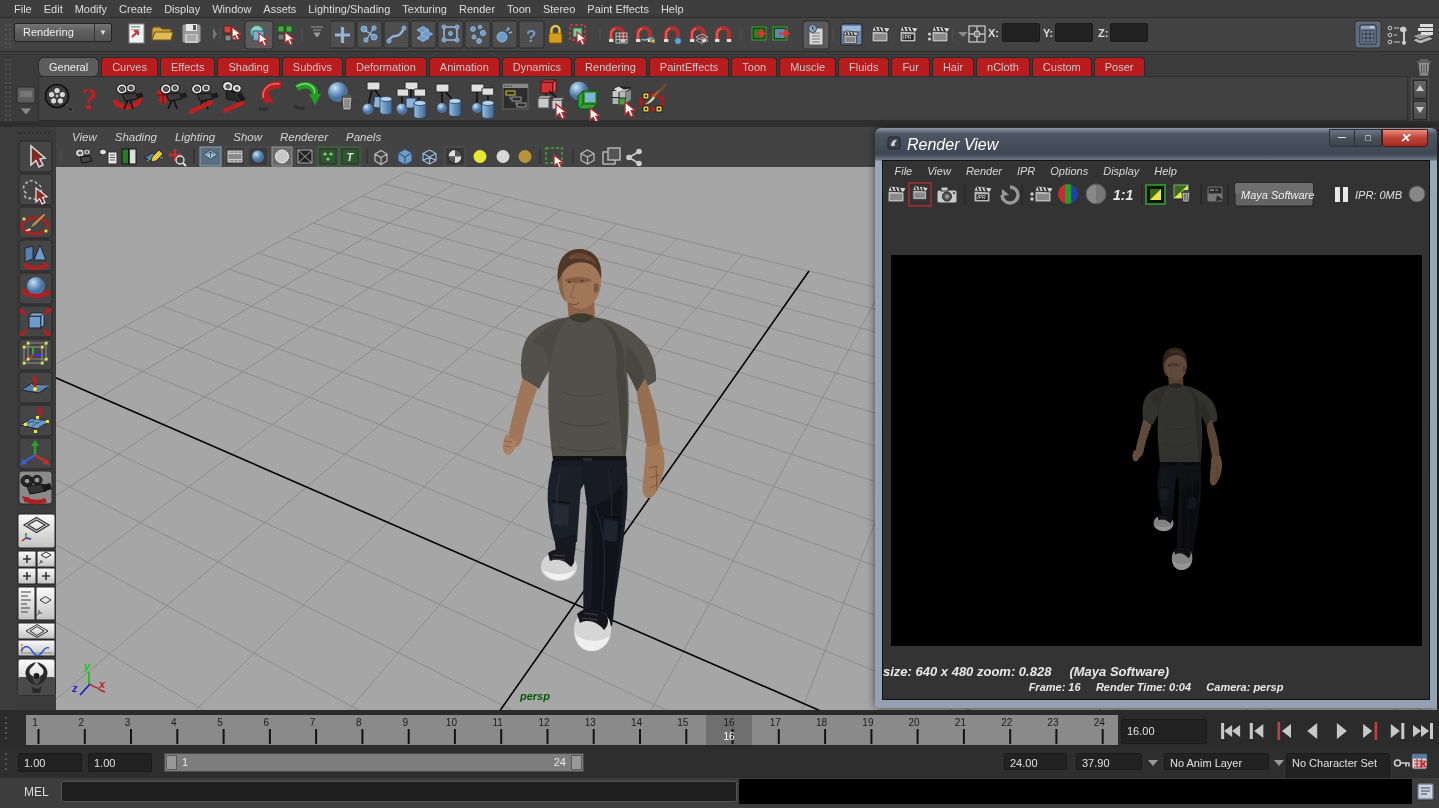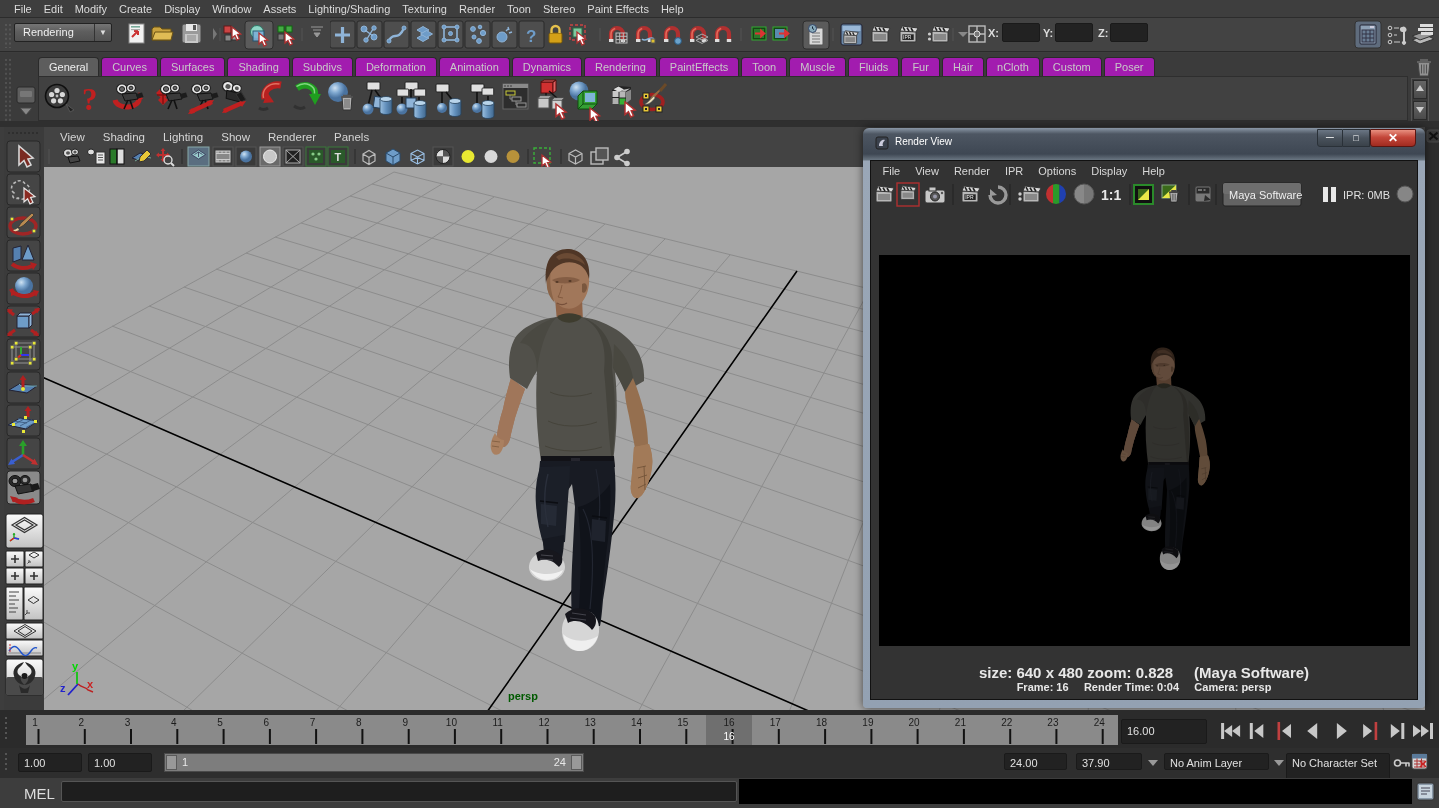--- a/index.html
+++ b/index.html
@@ -1,39 +1,39 @@
 <!DOCTYPE html>
 <html><head><meta charset="utf-8">
 <style>
 *{margin:0;padding:0;box-sizing:border-box;}
 html,body{width:1439px;height:808px;overflow:hidden;background:#3d3d3d;font-family:"Liberation Sans",sans-serif;}
 #menubar{position:absolute;left:0;top:0;width:1439px;height:18px;background:#3e3e3e;border-bottom:1px solid #2c2c2c;display:flex;align-items:center;color:#dcdcdc;font-size:11px;}
 #menubar span{padding:0 6px;}
 #toolbar{position:absolute;left:0;top:18px;width:1439px;height:34px;background:#434343;border-bottom:1px solid #2a2a2a;}
 #shelf{position:absolute;left:0;top:53px;width:1439px;height:74px;background:#3b3b3b;}
 #tabsrow{position:absolute;left:38px;top:4px;height:19px;display:flex;font-size:11px;color:#c8c8c8;}
-.tab{background:#a21caf;border:1px solid #2a2a2a;border-bottom:none;border-radius:4px 4px 0 0;padding:3px 10px 0 10px;margin-right:2px;height:19px;}
-.tab.active{background:#5d5d5d;color:#eee;}
+.tab{background:#b91c1c;border:1px solid #2a2a2a;border-bottom:none;border-radius:4px 4px 0 0;padding:3px 10px 0 10px;margin-right:2px;height:19px;}
+.tab.active{background:#5d5d5d;color:#eee;border-radius:6px;}
 #shelficons{position:absolute;left:38px;top:23px;width:1370px;height:45px;background:#414141;border:1px solid #2e2e2e;}
-#main{position:absolute;left:4px;top:127px;width:1397px;height:583px;}
+#main{position:absolute;left:16px;top:127px;width:1397px;height:583px;font-style:italic;}
 #toolbox{position:absolute;left:0;top:0;width:40px;height:583px;background:#3b3b3b;}
 #viewport{position:absolute;left:40px;top:0;width:1381px;height:583px;background:#434343;}
 #vpmenu{position:absolute;left:0;top:0;width:100%;height:19px;display:flex;align-items:center;color:#d5d5d5;font-size:11.5px;}
 #vpmenu span{padding:0 9px;}
 #vpicons{position:absolute;left:0;top:19px;width:100%;height:21px;}
 #vpcanvas{position:absolute;left:0;top:40px;width:1381px;height:543px;background:#a6a6a6;overflow:hidden;}
 #rightstrip{position:absolute;left:1421px;top:0;width:18px;height:583px;background:#2d2d2d;}
 #timeline{position:absolute;left:0;top:710px;width:1439px;height:38px;background:#2b2b2b;}
 #ruler{position:absolute;left:26px;top:5px;width:1092px;height:30px;background:#8a8a8a;}
 #rangerow{position:absolute;left:0;top:748px;width:1439px;height:30px;background:#2e2e2e;}
 #melrow{position:absolute;left:0;top:778px;width:1439px;height:30px;background:#3d3d3d;}
 .fld{position:absolute;background:#222;border:1px solid #1a1a1a;border-radius:2px;color:#e0e0e0;font-size:11px;line-height:15px;padding:2px 5px;}
 #renderwin{position:absolute;left:859px;top:1px;width:562px;height:580px;border-radius:6px 6px 4px 4px;background:linear-gradient(180deg,#8a97a6 0px,#4d5662 6px,#3e4753 26px,#6a7682 32px,#9aa7b7 33px,#93a1b2 100%);box-shadow:0 0 8px rgba(0,0,0,0.6);}
 #rwcontent{position:absolute;left:7px;top:32px;width:548px;height:540px;background:#333;border:1px solid #111;}
-#rwtitle{position:absolute;left:32px;top:8px;color:#fff;font-size:10px;}
+#rwtitle{position:absolute;left:32px;top:8px;color:#fff;font-size:16px;}
 #rwblack{position:absolute;left:8px;top:94px;width:531px;height:391px;background:#000;}
 </style></head>
 <body>
 <div id="menubar">
     <span style="margin-left:8px">File</span>
     <span>Edit</span>
     <span>Modify</span>
     <span>Create</span>
     <span>Display</span>
     <span>Window</span>
@@ -285,21 +285,21 @@
       </g>
 </svg>
 </div>
 <div id="shelf">
     <svg width="14" height="74" style="position:absolute;left:2px;top:2px">
       <path d="M4 4 v62 M8 4 v62" stroke="#515151" stroke-width="2" stroke-dasharray="2 2.6"></path>
     </svg>
   <div id="tabsrow">
       <div class="tab active">General</div>
       <div class="tab">Curves</div>
-      <div class="tab">Surfaces</div>
+      <div class="tab">Effects</div>
       <div class="tab">Shading</div>
       <div class="tab">Subdivs</div>
       <div class="tab">Deformation</div>
       <div class="tab">Animation</div>
       <div class="tab">Dynamics</div>
       <div class="tab">Rendering</div>
       <div class="tab">PaintEffects</div>
       <div class="tab">Toon</div>
       <div class="tab">Muscle</div>
       <div class="tab">Fluids</div>
@@ -956,21 +956,21 @@
       <rect x="452" y="6" width="5" height="15" fill="#e8e8e8"></rect>
           <rect x="460" y="6" width="5" height="15" fill="#e8e8e8"></rect>
       <text x="472" y="18" font-size="11" fill="#e0e0e0" font-family="Liberation Sans">IPR: 0MB</text>
       <circle cx="534" cy="13" r="8" fill="#868686" stroke="#555"></circle>
       </svg>
       <div id="rwblack"><svg width="531" height="391" viewBox="874 254 531 391" xmlns="http://www.w3.org/2000/svg">
             <g style="filter:brightness(0.62) saturate(0.85)">
               <use href="#mchar" transform="translate(846.3,208.9) scale(0.553)"></use>
             </g>
           </svg></div>
-      <div style="position:absolute;left:0;top:503px;width:100%;text-align:center;color:#e8e8e8;font-size:15px;font-weight:bold;">size: 640 x 480 zoom: 0.828&nbsp;&nbsp;&nbsp;&nbsp;&nbsp;(Maya Software)</div>
+      <div style="position:absolute;left:0;top:503px;width:100%;color:#e8e8e8;font-size:13px;font-weight:bold;">size: 640 x 480 zoom: 0.828&nbsp;&nbsp;&nbsp;&nbsp;&nbsp;(Maya Software)</div>
       <div style="position:absolute;left:0;top:520px;width:100%;text-align:center;color:#e8e8e8;font-size:11px;font-weight:bold;">Frame: 16&nbsp;&nbsp;&nbsp;&nbsp;&nbsp;Render Time: 0:04&nbsp;&nbsp;&nbsp;&nbsp;&nbsp;Camera: persp</div>
     </div>
   </div>
 </div>
 <div id="timeline">
   <svg width="10" height="38" style="position:absolute;left:2px;top:0">
       <path d="M3 8 h4 M3 13 h4 M3 18 h4 M3 23 h4 M3 28 h4" stroke="#555" stroke-width="2" stroke-dasharray="2 2"></path>
     </svg>
   <div id="ruler"><svg width="1092" height="30" id="rulersvg" xmlns="http://www.w3.org/2000/svg">
         <rect x="680" y="0" width="46" height="30" fill="#6f6f6f"></rect>
@@ -1071,21 +1071,21 @@
       <path d="M7.5 7 h9 M13 7 v3.4 M16 7 v3.4" stroke="#ccc" stroke-width="1.6"></path>
     </svg>
   <svg width="18" height="18" style="position:absolute;left:1411px;top:5px">
       <rect x="1" y="1" width="15" height="15" rx="2" fill="#d8d8d8" stroke="#444"></rect>
       <rect x="1" y="1" width="15" height="4.5" fill="#5a7a9a"></rect>
       <path d="M3 8 h11 M3 11 h11 M3 14 h11 M6 5.5 v9 M10.5 5.5 v9" stroke="#a33" stroke-width="1"></path>
       <path d="M9 8 l6 6 M15 8 l-6 6" stroke="#c22" stroke-width="1.6"></path>
     </svg>
 </div>
 <div id="melrow">
-    <span style="position:absolute;left:24px;top:7px;color:#ddd;font-size:15px;">MEL</span>
+    <span style="position:absolute;left:24px;top:7px;color:#ddd;font-size:12px;">MEL</span>
 <div style="position:absolute;left:61px;top:3px;width:676px;height:21px;background:#1e1e1e;border:1px solid #555;border-radius:2px;"></div>
 <div style="position:absolute;left:739px;top:1px;width:673px;height:25px;background:#000;"></div>
 <svg width="20" height="20" style="position:absolute;left:1416px;top:4px">
       <rect x="1" y="1" width="17" height="17" rx="2" fill="#8a99a8" stroke="#333"></rect>
       <rect x="3" y="3" width="13" height="13" fill="#c8d4de"></rect>
       <path d="M5 6 h9 M5 9 h9 M5 12 h6" stroke="#445" stroke-width="1.2"></path>
     </svg>
 </div>
 
 </body></html>

